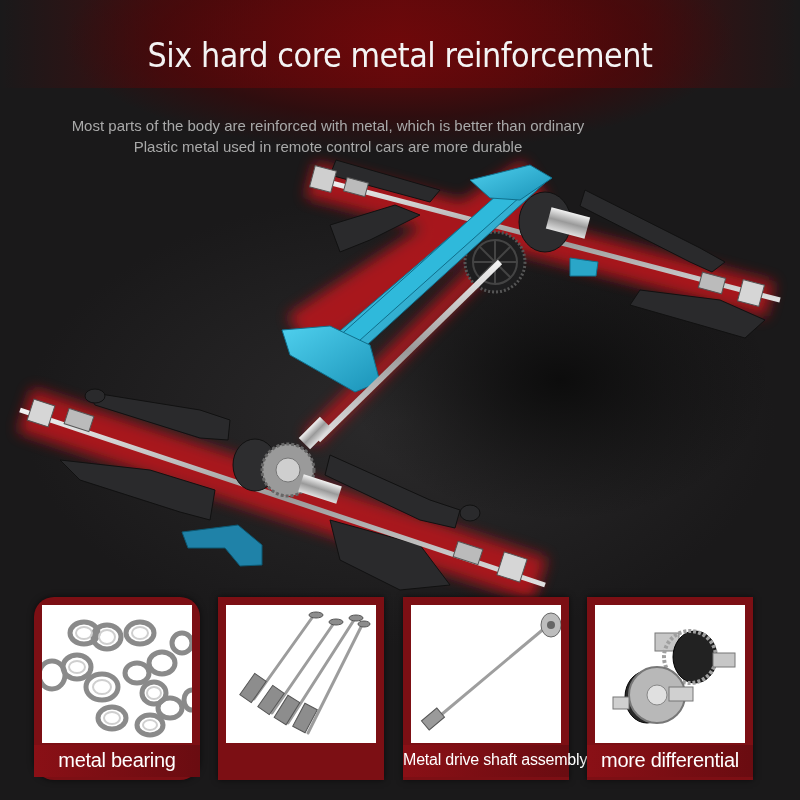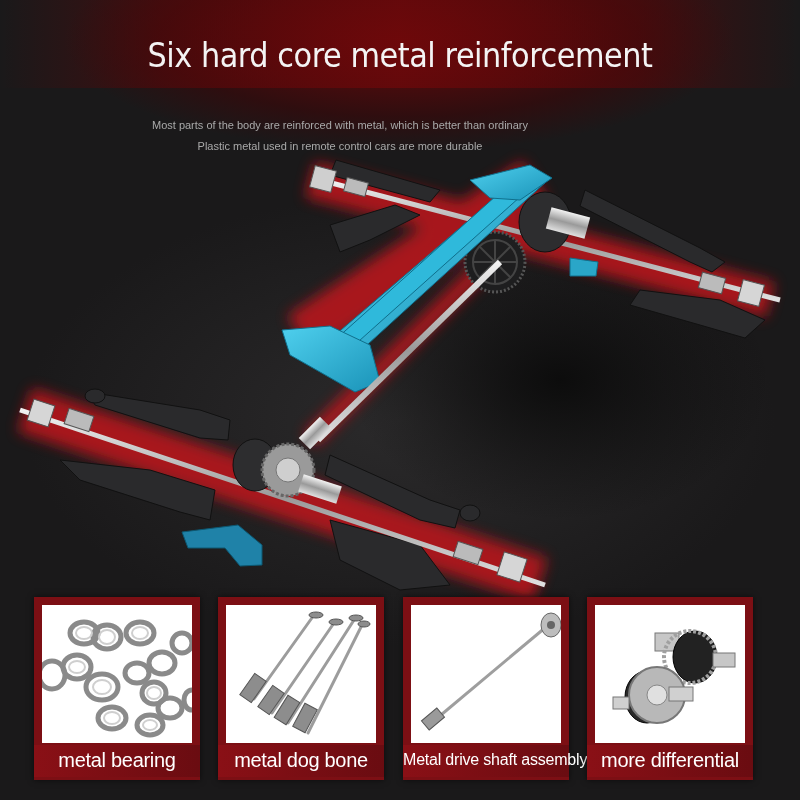--- a/index.html
+++ b/index.html
@@ -8,30 +8,30 @@
     background:
       radial-gradient(ellipse 420px 140px at 400px 40px, rgba(110,8,10,.95), rgba(60,6,8,.6) 55%, rgba(0,0,0,0) 80%),
       radial-gradient(ellipse 300px 200px at 560px 380px, rgba(10,10,10,.9), rgba(0,0,0,0) 70%),
       radial-gradient(ellipse 500px 300px at 400px 420px, #2b2a2b, #1a191a 75%);
     text-decoration: underline;
   }
   .title-band{position:absolute;left:0;top:0;width:800px;height:88px;
     background:linear-gradient(90deg,rgba(0,0,0,0) 0%,rgba(90,6,8,.55) 20%,rgba(110,8,10,.75) 50%,rgba(90,6,8,.55) 80%,rgba(0,0,0,0) 100%);}
   .title{position:absolute;left:0;top:14px;width:800px;text-align:center;color:#f4f4f4;
     font-family:"DejaVu Sans",sans-serif;font-size:33px;letter-spacing:-0.5px;font-weight:normal;transform:scaleX(.92);}
-  .subtitle{position:absolute;left:12px;top:115px;width:656px;text-align:center;color:#a9a9a9;font-size:11px;line-height:21px;}
+  .subtitle{position:absolute;left:0;top:115px;width:656px;text-align:center;color:#a9a9a9;font-size:15px;line-height:21px;}
   .scene{position:absolute;left:0;top:0;width:800px;height:600px;}
   .card{position:absolute;top:597px;width:166px;height:183px;background:#7c0f14;
     box-shadow:0 0 6px rgba(0,0,0,.6);}
   .card .photo{position:absolute;left:8px;top:8px;width:150px;height:138px;background:#fff;overflow:hidden;}
   .card .label{position:absolute;left:0;top:148px;width:166px;height:32px;text-align:center;color:#fff;
     font-size:20px;line-height:30px;white-space:nowrap;letter-spacing:-0.3px;
     background:linear-gradient(90deg,#8a1016,#6a0c11);}
   .card .label.small{font-size:16px;letter-spacing:-0.2px;}
-  .card1{left:34px;} .card2{left:218px;} .card3{left:403px;} .card4{left:587px;}
+  .card1{left:34px;border-radius:20px;} .card2{left:218px;} .card3{left:403px;} .card4{left:587px;}
   svg{display:block;}
 </style>
 </head>
 <body>
 
 <div class="canvas">
   <div class="title-band"></div>
   <h1 class="title">Six hard core metal reinforcement</h1>
   <div class="subtitle">
     <div>Most parts of the body are reinforced with metal, which is better than ordinary</div>
@@ -175,21 +175,20 @@
           <rect x="38" y="82" width="14" height="26" transform="rotate(35 45 95)"></rect>
           <rect x="54" y="92" width="14" height="26" transform="rotate(32 61 105)"></rect>
           <rect x="72" y="100" width="14" height="26" transform="rotate(28 79 113)"></rect>
           <ellipse cx="90" cy="10" rx="7" ry="3"></ellipse>
             <ellipse cx="110" cy="17" rx="7" ry="3"></ellipse>
           <ellipse cx="130" cy="13" rx="7" ry="3"></ellipse>
             <ellipse cx="138" cy="19" rx="6" ry="3"></ellipse>
         </g>
       </svg>
     </div>
-    <div class="label">metal dog bone</div>
   </div>
 
   <div class="card card3">
     <div class="photo">
       <svg viewBox="0 0 150 138" width="150" height="138">
         <line x1="135" y1="22" x2="18" y2="120" stroke="#9e9e9e" stroke-width="3"></line>
         <ellipse cx="140" cy="20" rx="10" ry="12" fill="#bdbdbd" stroke="#666"></ellipse>
         <circle cx="140" cy="20" r="4" fill="#666"></circle>
         <rect x="12" y="108" width="20" height="12" fill="#9a9a9a" stroke="#555" transform="rotate(-40 22 114)"></rect>
       </svg>

